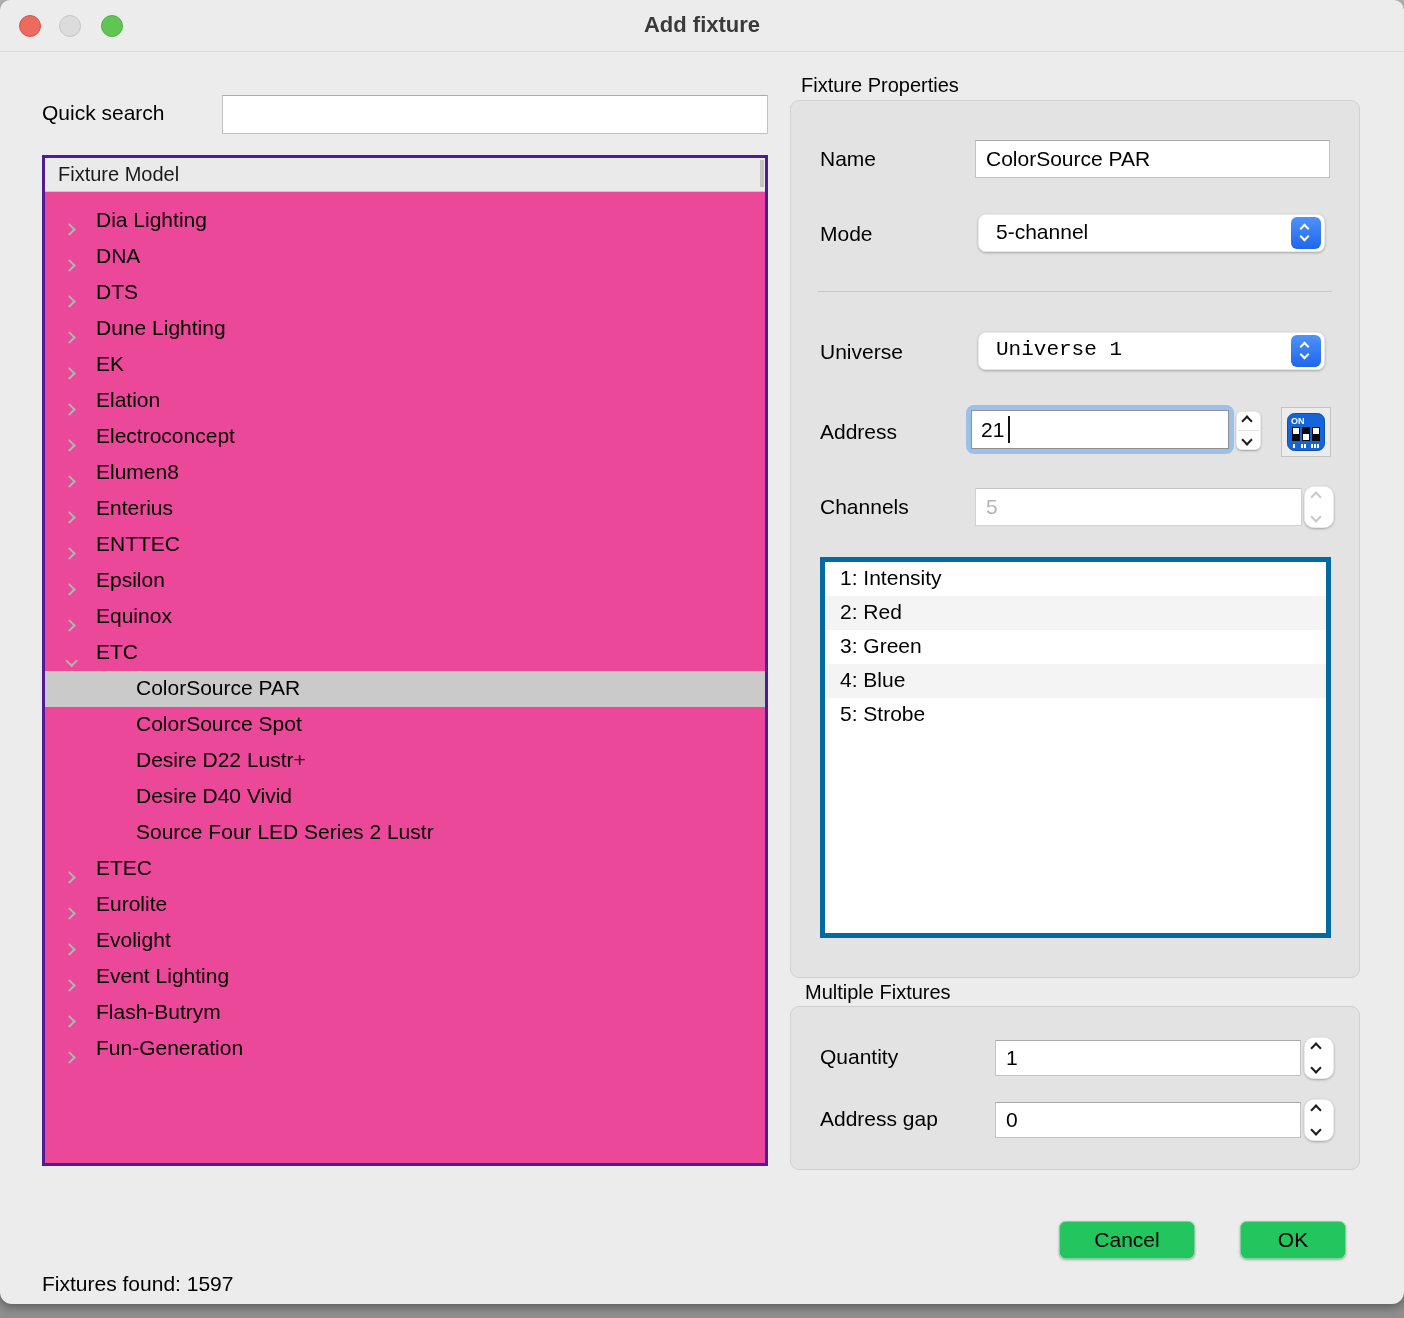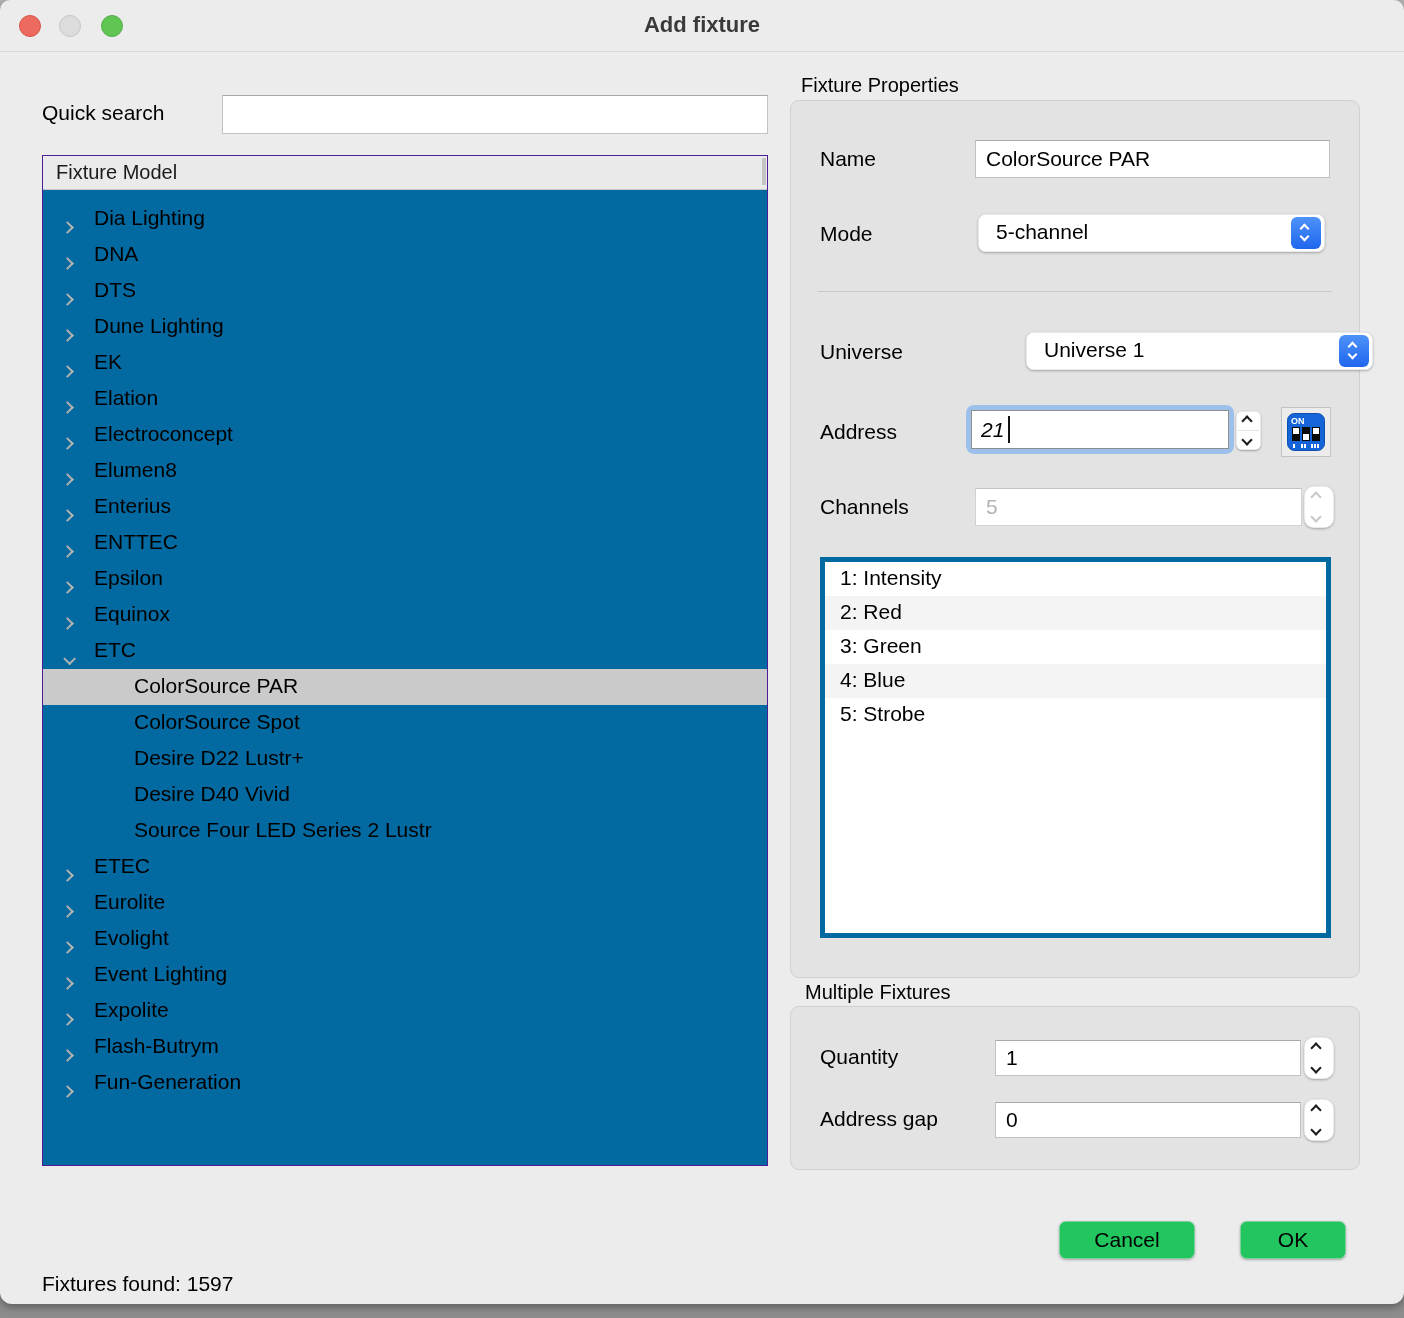--- a/index.html
+++ b/index.html
@@ -29,21 +29,21 @@
   .lab-sm { position:absolute; font-size:20px; white-space:nowrap; }
 
   
   .text-input {
     position:absolute; background:#fff; border:1px solid #c2c2c2; border-top-color:#a9a9a9;
     font-size:21px; padding:0 10px; font-family:"Liberation Sans",sans-serif; outline:none;
   }
   #quick-search-input { left:222px; top:95px; width:546px; height:39px; }
 
   .tree { position:absolute; left:42px; top:155px; width:726px; height:1011px;
-    background:#0369a1; border:1px solid #4c1d95; }
+    background:#ec4899; border:3px solid #4c1d95; }
   .tree-header { position:relative; height:34px; background:#eaeaea; border-bottom:1px solid #c7c7c7; }
   .tree-header-label { position:absolute; left:13px; top:5px; font-size:20px; color:#1a1a1a; }
   .tree-header-sep { position:absolute; right:1px; top:2px; width:4px; height:27px; background:#c3c3c3; }
   .tree-body { position:absolute; top:35px; left:0; right:0; bottom:0; overflow:hidden; padding-top:10px; }
   .tree-row { height:36px; position:relative; font-size:21px; cursor:default; }
   .tree-row.selected { background:#cacaca; }
   .disc { position:absolute; left:20px; top:12px; }
   .lbl-0 { position:absolute; left:51px; top:5px; }
   .lbl-1 { position:absolute; left:91px; top:5px; }
 
@@ -65,21 +65,21 @@
     background:linear-gradient(#4e93f9,#1f66ee); }
   .popup-btn .chev { width:7px; height:7px; border-color:#fff; border-width:2.4px; position:absolute; left:10px; }
   .popup-btn .chev.up   { transform:rotate(-135deg); top:8px; }
   .popup-btn .chev.dn   { transform:rotate(45deg); bottom:9px; }
 
   .divider { position:absolute; left:818px; top:291px; width:514px; height:1px; background:#c8c8c8; }
 
   
   .focus-ring { position:absolute; left:966px; top:405px; width:268px; height:49px;
     background:#9cc0ea; border-radius:8px; }
-  #address-input { left:971px; top:410px; width:258px; height:39px; border:1px solid #8f8f8f; padding:0 9px;font-style:italic; }
+  #address-input { left:971px; top:410px; width:258px; height:39px; border:1px solid #8f8f8f; padding:0 9px; }
   .caret { position:absolute; left:1008px; top:416px; width:2px; height:27px; background:#111; }
 
   .stepper { position:absolute; background:#fff; }
   .stepper-half { position:absolute; left:0; right:0; height:50%; }
   .stepper .chev { position:absolute; width:8px; height:8px; border-width:2.4px; border-color:#1c1c1c; }
   .stepper.disabled .chev { border-color:#c9c9c9; }
   .st-up { transform:rotate(-135deg); left:8px; top:7px; }
   .st-dn { transform:rotate(45deg);  left:8px; bottom:7px; }
 
   #address-stepper { left:1236px; top:411px; width:25px; height:39px; border-radius:6px;
@@ -216,24 +216,20 @@
         <div class="tree-row">
           <span class="disc"><i class="chev right"></i></span>
           <span class="lbl-0">Evolight</span>
         </div>
         <div class="tree-row">
           <span class="disc"><i class="chev right"></i></span>
           <span class="lbl-0">Event Lighting</span>
         </div>
         <div class="tree-row">
           <span class="disc"><i class="chev right"></i></span>
-          <span class="lbl-0">Expolite</span>
-        </div>
-        <div class="tree-row">
-          <span class="disc"><i class="chev right"></i></span>
           <span class="lbl-0">Flash-Butrym</span>
         </div>
         <div class="tree-row">
           <span class="disc"><i class="chev right"></i></span>
           <span class="lbl-0">Fun-Generation</span>
         </div>
       </div>
   </div>
 
   <div class="lab" style="left:42px; top:1226px;margin-top:46px;">Fixtures found: 1597</div>
@@ -249,21 +245,21 @@
     <span class="popup-val">5-channel</span>
     <span class="popup-btn">
       <i class="chev up"></i>
         <i class="chev dn"></i>
     </span>
   </div>
 
   <div class="divider"></div>
 
   <div class="lab" style="left:820px; top:340px;">Universe</div>
-  <div class="popup" style="left:1026px; top:332px;">
+  <div class="popup" style="left:978px; top:332px;font-family:Liberation Mono, monospace;">
     <span class="popup-val">Universe 1</span>
     <span class="popup-btn">
       <i class="chev up"></i>
         <i class="chev dn"></i>
     </span>
   </div>
 
   <div class="lab" style="left:820px; top:420px;">Address</div>
   <div class="focus-ring"></div>
   <input class="text-input" id="address-input" value="21" style="">

